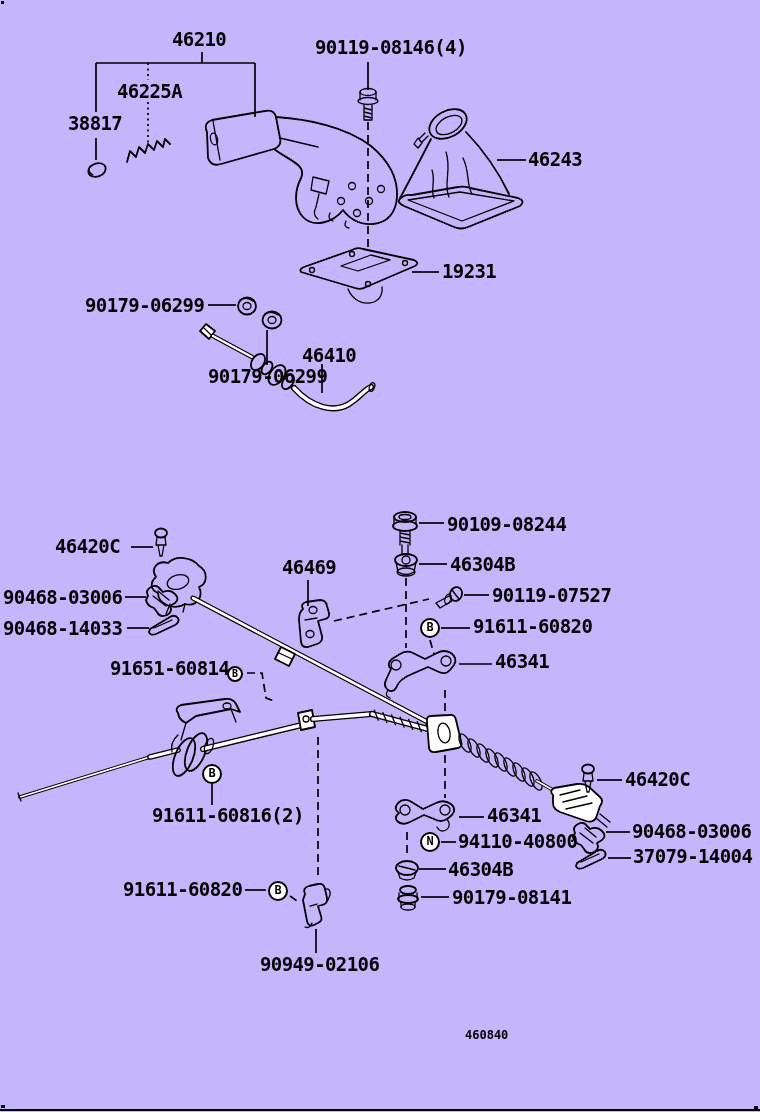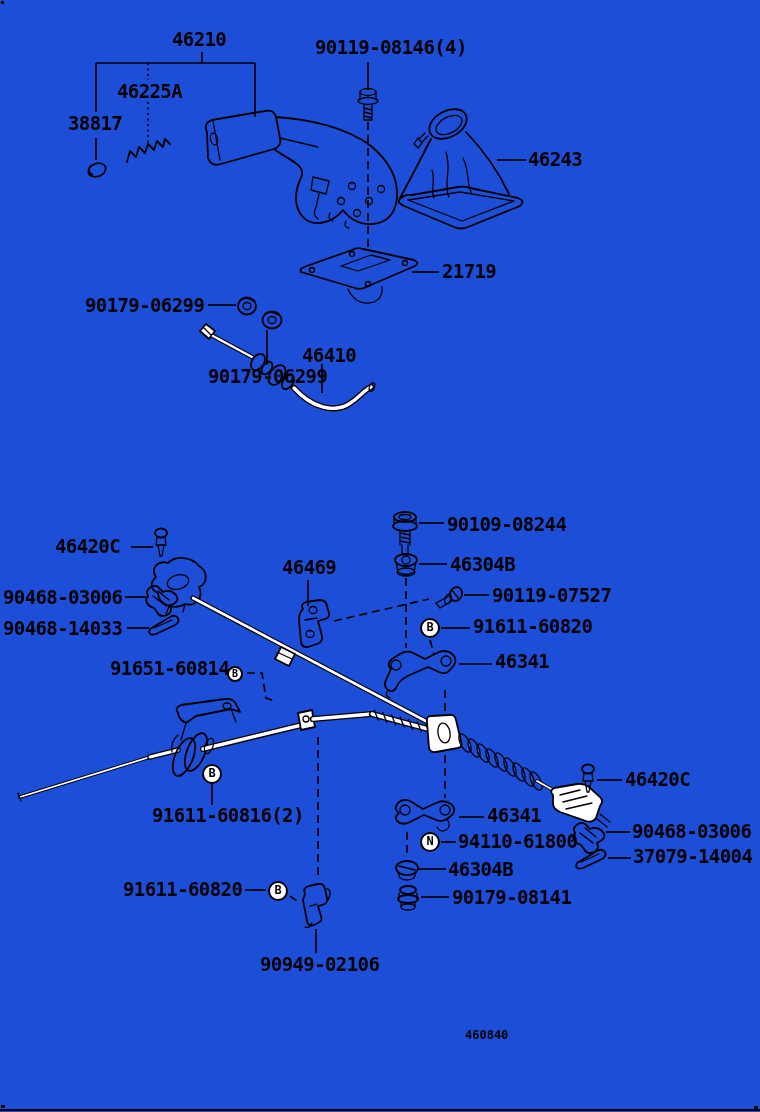--- a/index.html
+++ b/index.html
@@ -1,16 +1,16 @@
 <!DOCTYPE html>
 <html><head>
 <meta charset="utf-8">
 <style>
   html,body{margin:0;padding:0;background:#fff;}
-  .page{position:relative;width:760px;height:1112px;background:#1d4ed8;overflow:hidden;
+  .page{position:relative;width:760px;height:1112px;background:#c4b5fd;overflow:hidden;
         font-family:"DejaVu Sans Mono",monospace;}
   .lbl{position:absolute;font-weight:bold;font-size:19px;line-height:19px;
        letter-spacing:-0.6px;color:#000;white-space:nowrap;}
   .lbl.small{font-size:12px;line-height:12px;letter-spacing:0;font-weight:bold;text-align:center;}
   .callout{position:absolute;border:2.5px solid #000;border-radius:50%;
            box-sizing:border-box;text-align:center;font-weight:bold;color:#000;
            background:#fff;}
   .co-lg{width:20px;height:20px;font-size:12px;line-height:15px;}
   .co-sm{width:16px;height:16px;font-size:10px;line-height:11px;}
   svg{position:absolute;left:0;top:0;}
@@ -302,37 +302,37 @@
       <path class="o" d="M305,894 Q302,888 309,886 L318,884 Q324,883 325,889 L327,898 Q328,904 322,905 L318,906 L321,916 Q323,921 318,923 L314,925 Q308,927 307,921 L303,900 Z"></path>
       <path class="o1" d="M310,906 L317,904 M325,889 Q331,888 330,895 L328,900 M312,923 Q310,929 305,927"></path>
     </g>
   </svg>
 
   <div class="lbl" style="left:172px;top:30px">46210</div>
   <div class="lbl" style="left:315px;top:38px">90119-08146(4)</div>
   <div class="lbl" style="left:117px;top:82px">46225A</div>
   <div class="lbl" style="left:68px;top:114px">38817</div>
   <div class="lbl" style="left:528px;top:150px">46243</div>
-  <div class="lbl" style="left:442px;top:262px">21719</div>
+  <div class="lbl" style="left:442px;top:262px">19231</div>
   <div class="lbl" style="left:85px;top:296px">90179-06299</div>
   <div class="lbl" style="left:208px;top:367px">90179-06299</div>
   <div class="lbl" style="left:302px;top:346px">46410</div>
   <div class="lbl" style="left:55px;top:537px">46420C</div>
   <div class="lbl" style="left:447px;top:515px">90109-08244</div>
   <div class="lbl" style="left:450px;top:555px">46304B</div>
   <div class="lbl" style="left:282px;top:558px">46469</div>
   <div class="lbl" style="left:492px;top:586px">90119-07527</div>
   <div class="lbl" style="left:473px;top:617px">91611-60820</div>
   <div class="lbl" style="left:495px;top:652px">46341</div>
   <div class="lbl" style="left:3px;top:588px">90468-03006</div>
   <div class="lbl" style="left:3px;top:619px">90468-14033</div>
   <div class="lbl" style="left:110px;top:659px">91651-60814</div>
   <div class="lbl" style="left:152px;top:806px">91611-60816(2)</div>
   <div class="lbl" style="left:487px;top:806px">46341</div>
-  <div class="lbl" style="left:458px;top:832px">94110-61800</div>
+  <div class="lbl" style="left:458px;top:832px">94110-40800</div>
   <div class="lbl" style="left:448px;top:860px">46304B</div>
   <div class="lbl" style="left:452px;top:888px">90179-08141</div>
   <div class="lbl" style="left:625px;top:770px">46420C</div>
   <div class="lbl" style="left:632px;top:822px">90468-03006</div>
   <div class="lbl" style="left:633px;top:847px">37079-14004</div>
   <div class="lbl" style="left:123px;top:880px">91611-60820</div>
   <div class="lbl" style="left:260px;top:955px">90949-02106</div>
 
   <div class="callout co-sm" style="left:227px;top:666px">B</div>
   <div class="callout co-lg" style="left:202px;top:764px">B</div>

